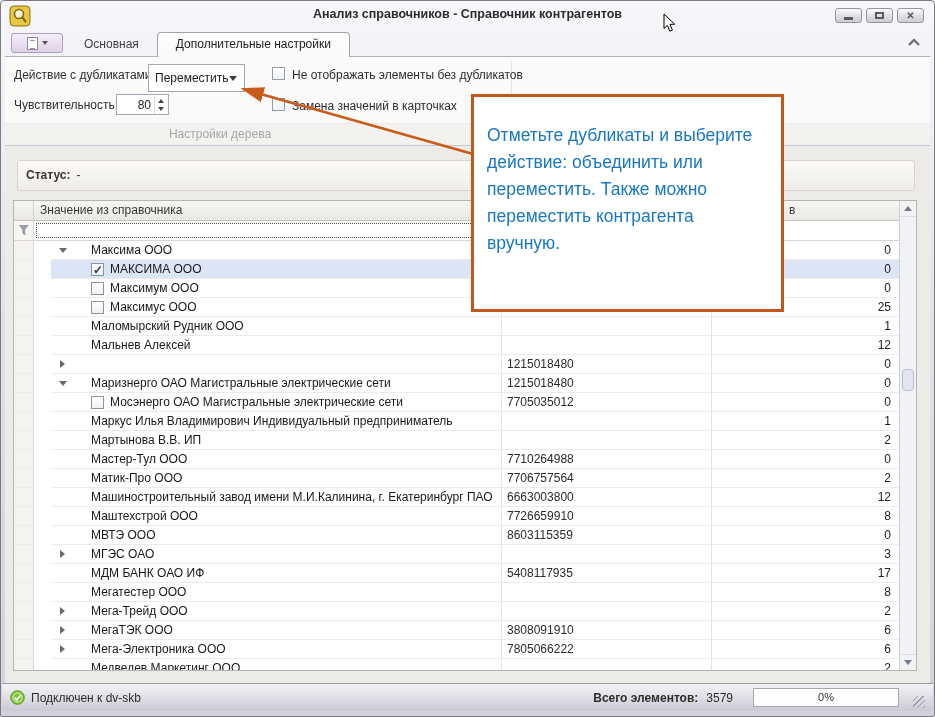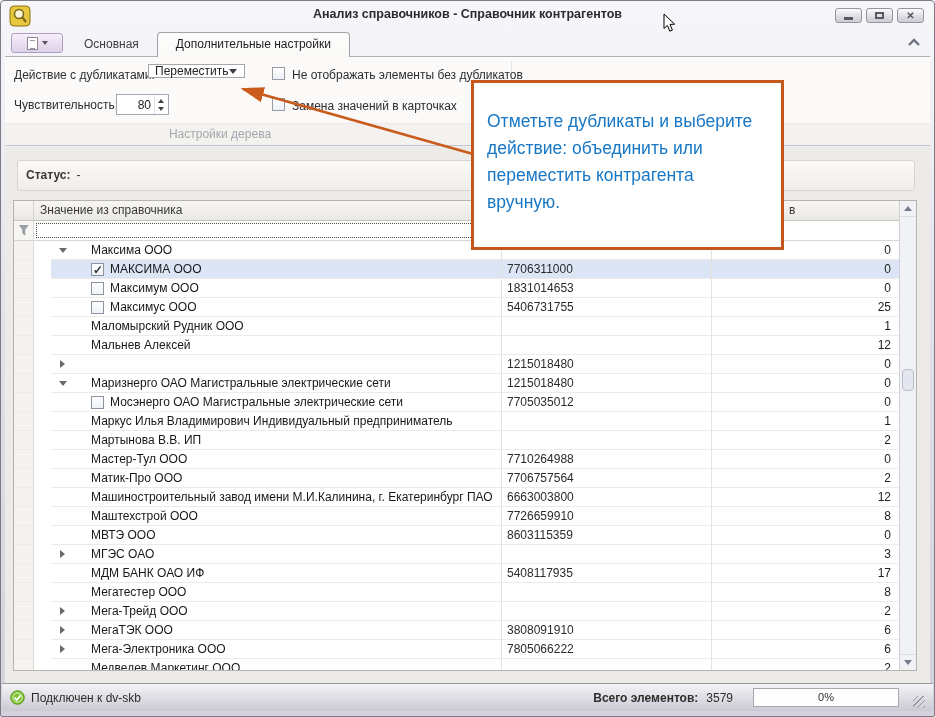--- a/index.html
+++ b/index.html
@@ -44,21 +44,21 @@
   .chevron-btn { position:absolute; right:10px; top:6px; width:18px; height:14px; }
 
   
   .settings { position:absolute; top:55px; left:4px; right:4px; height:90px;
     background:#fbfaf8; border-top:1px solid #b2b1bb; border-bottom:1px solid #c7c6cf; }
   .settings .vsep { position:absolute; left:506px; top:4px; height:60px; width:1px;
     background:#e4e3e9; }
   .lbl { position:absolute; color:#2e2d33; }
   .lbl1 { left:9px; top:11px; }
   .lbl2 { left:9px; top:41px; }
-  .dropdown { position:absolute; left:143px; top:7px; width:97px; height:14px;
+  .dropdown { position:absolute; left:143px; top:7px; width:97px; height:28px;
     border:1px solid #a2a7b2; background:#fff; display:flex; align-items:center; }
   .dropdown .val { padding-left:6px; flex:1; }
   .dropdown .arr { width:0; height:0; border-left:4px solid transparent;
     border-right:4px solid transparent; border-top:5px solid #3e3e46; margin-right:7px; }
   .spin { position:absolute; left:111px; top:37px; width:53px; height:21px;
     border:1px solid #a2a7b2; background:#fff; }
   .spin .val { position:absolute; right:17px; top:3px;margin-left:40px; }
   .spin .btns { position:absolute; right:1px; top:0; bottom:0; width:13px;
     display:flex; flex-direction:column; justify-content:center; gap:4px;
     align-items:center; border-left:1px solid #dfe2e8; }
@@ -137,21 +137,21 @@
   .sb-up { top:0; border-bottom:1px solid #dcdde3; }
   .sb-dn { bottom:0; border-top:1px solid #dcdde3; }
   .sb-up i { width:0;height:0;border-left:4px solid transparent;
     border-right:4px solid transparent;border-bottom:5px solid #757b88; }
   .sb-dn i { width:0;height:0;border-left:4px solid transparent;
     border-right:4px solid transparent;border-top:5px solid #757b88; }
   .sb-thumb { position:absolute; left:2px; right:2px; top:168px; height:22px;
     background:#e3e6ee; border:1px solid #b9bdc9; border-radius:4px; }
 
   
-  .callout { position:absolute; left:470px; top:79px; width:313px; height:170px;
+  .callout { position:absolute; left:470px; top:93px; width:313px; height:218px;
     background:#fff; border:3px solid #c4581c; z-index:9;
     padding:25px 8px 0 13px; }
   .callout .line { font-size:17.5px; line-height:27px; color:#1877c5; white-space:nowrap; }
   .arrow-svg { position:absolute; left:225px; top:75px; z-index:9; pointer-events:none; }
 
   
   .footer { position:absolute; left:1px; right:1px; bottom:5px; height:28px;
     border-top:1px solid #9b9aa4; background:linear-gradient(#f4f3f6,#cbcad4);
     display:flex; align-items:center; padding:0 8px; color:#2f2e2a; }
   .conn-text { margin-left:6px; }
@@ -487,20 +487,21 @@
         <div class="sb-btn sb-dn">
             <i></i>
           </div>
       </div>
     </div>
   </div>
 
   <div class="callout" style="border-color: rgb(196, 88, 28);">
       <div class="line" style="color: rgb(24, 119, 197);">Отметьте дубликаты  и выберите</div>
       <div class="line" style="color: rgb(24, 119, 197);">действие: объединить или</div>
+      <div class="line" style="color: rgb(24, 119, 197);">переместить. Также можно</div>
       <div class="line" style="color: rgb(24, 119, 197);">переместить контрагента</div>
       <div class="line" style="color: rgb(24, 119, 197);">вручную.</div>
     </div>
   <svg class="arrow-svg" width="255" height="90">
     <defs>
       <marker id="ah" orient="auto" markerWidth="10" markerHeight="8" refX="8" refY="3">
         <path d="M0,0 L9,3 L0,6 z" fill="#c95b1d"></path>
       </marker>
     </defs>
     <line x1="247" y1="78" x2="17" y2="13" stroke="#c95b1d" stroke-width="2.6" marker-end="url(#ah)"></line>

